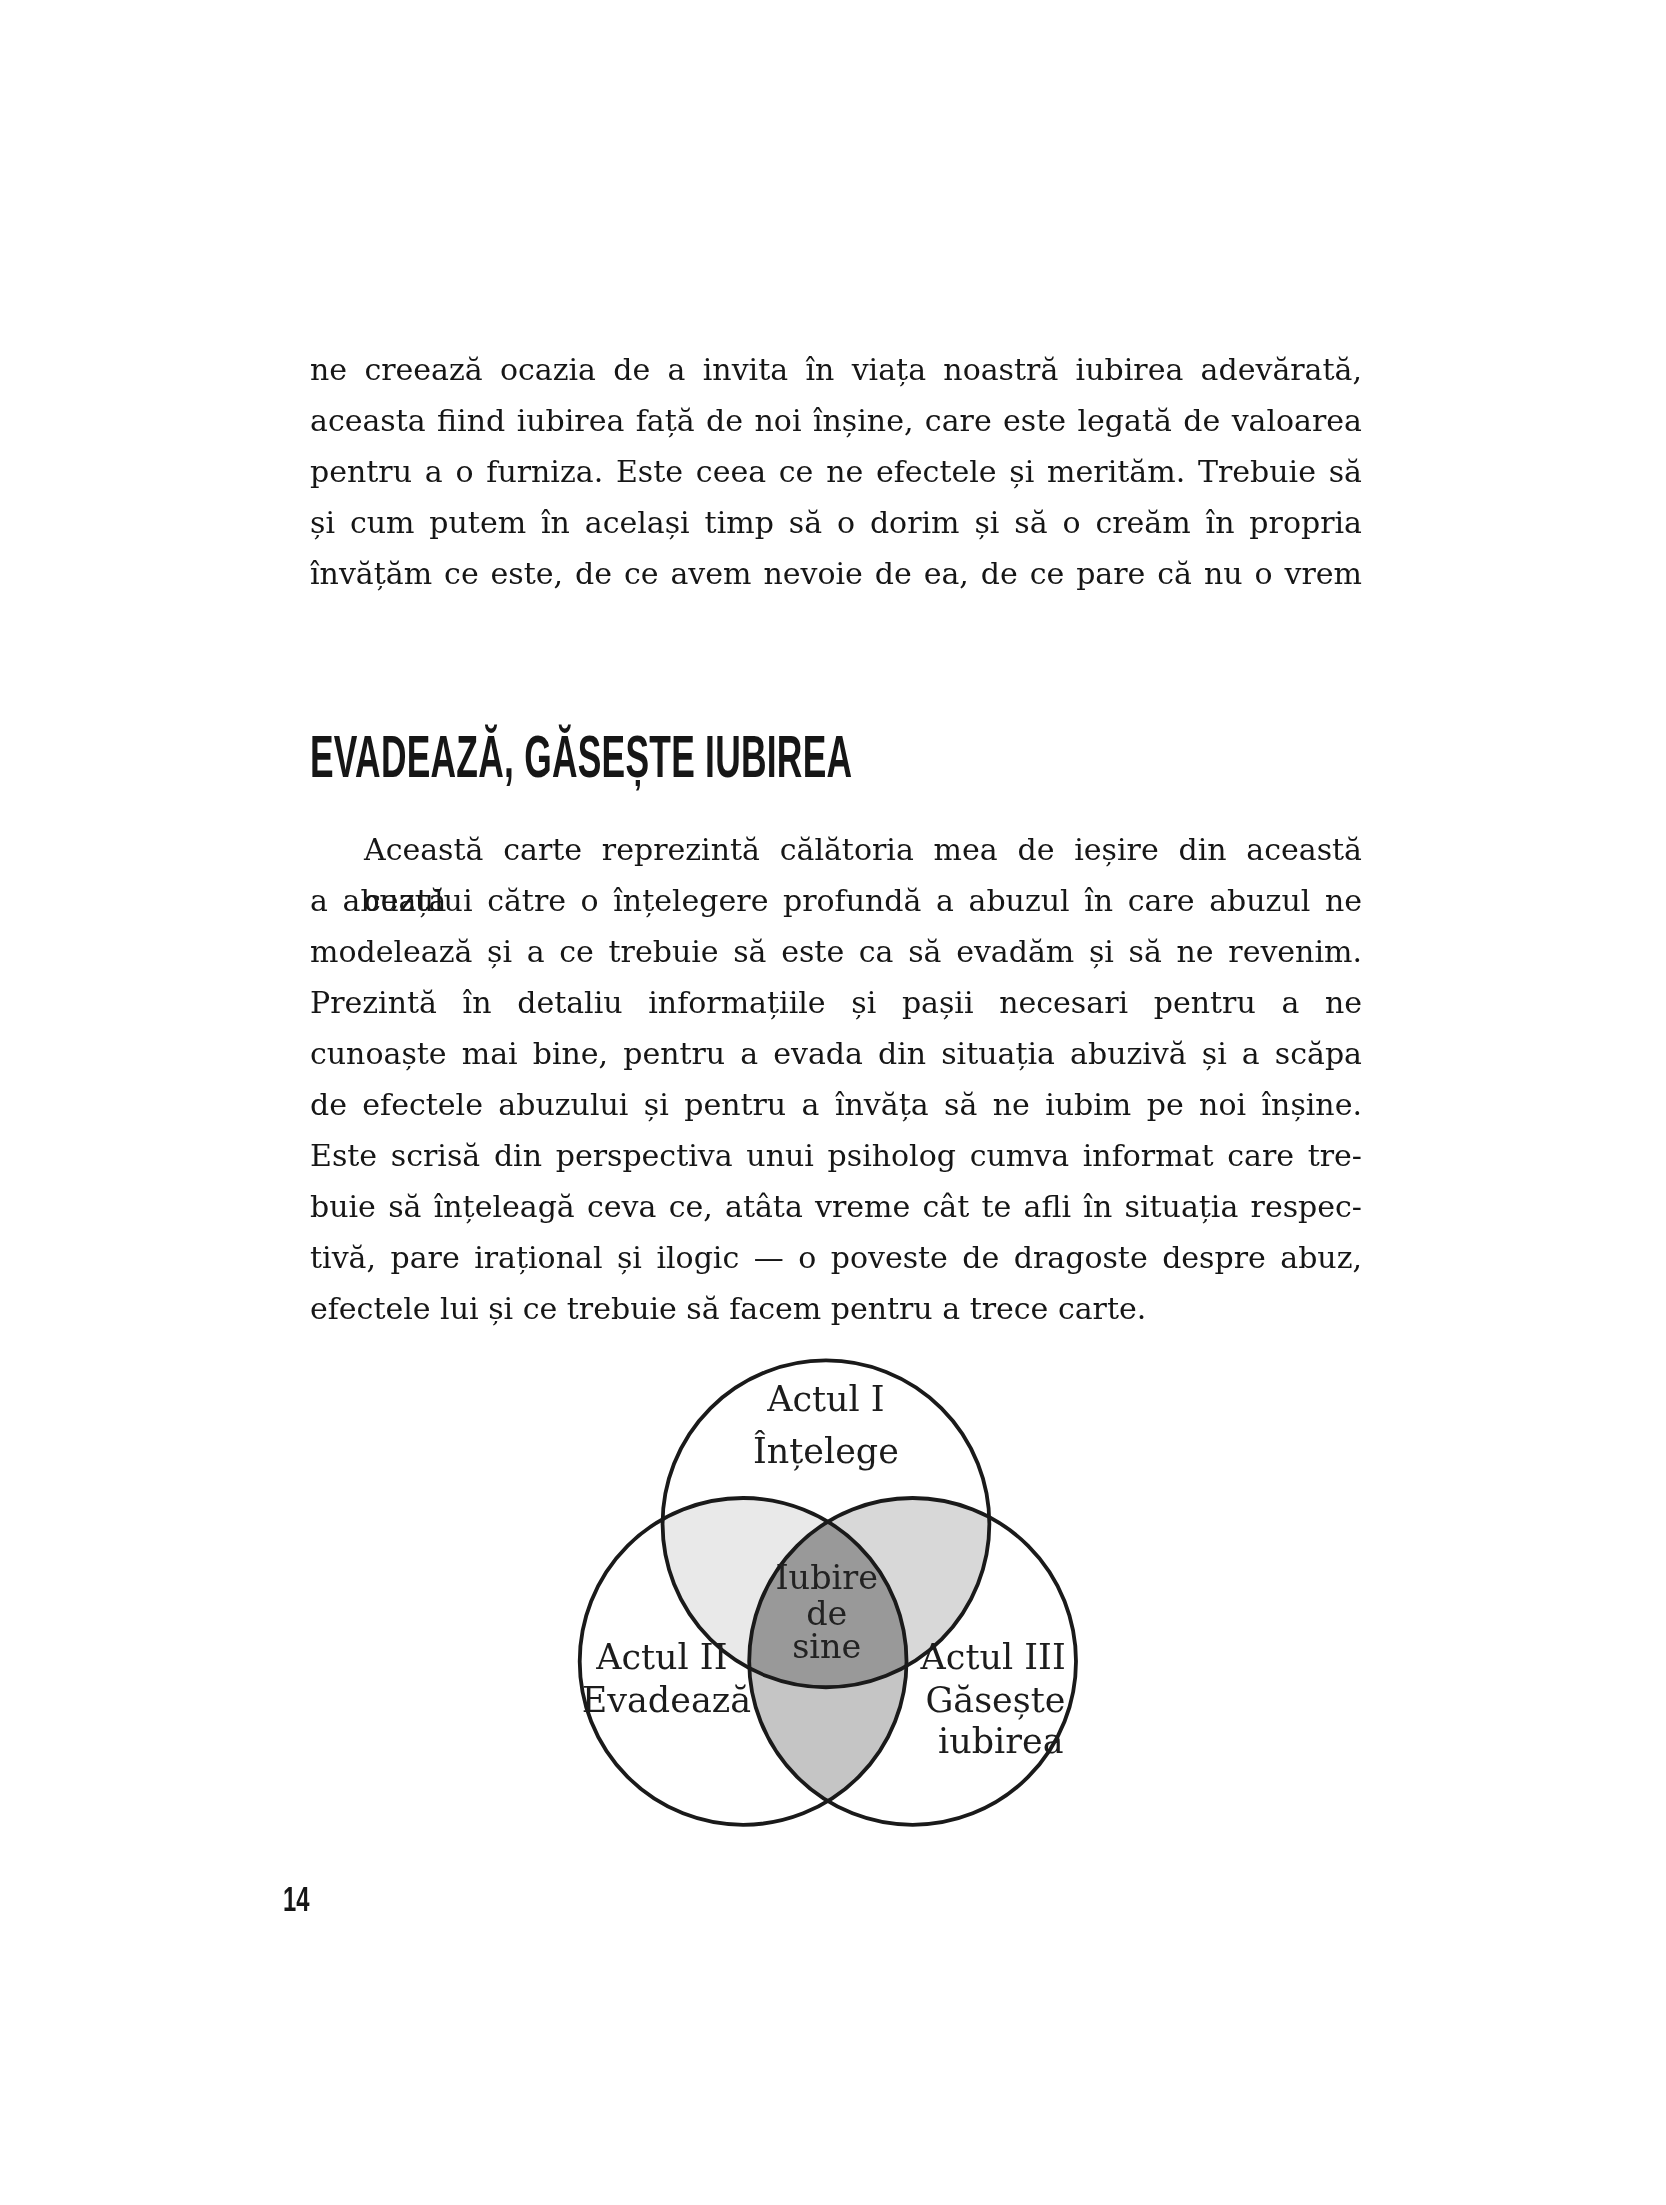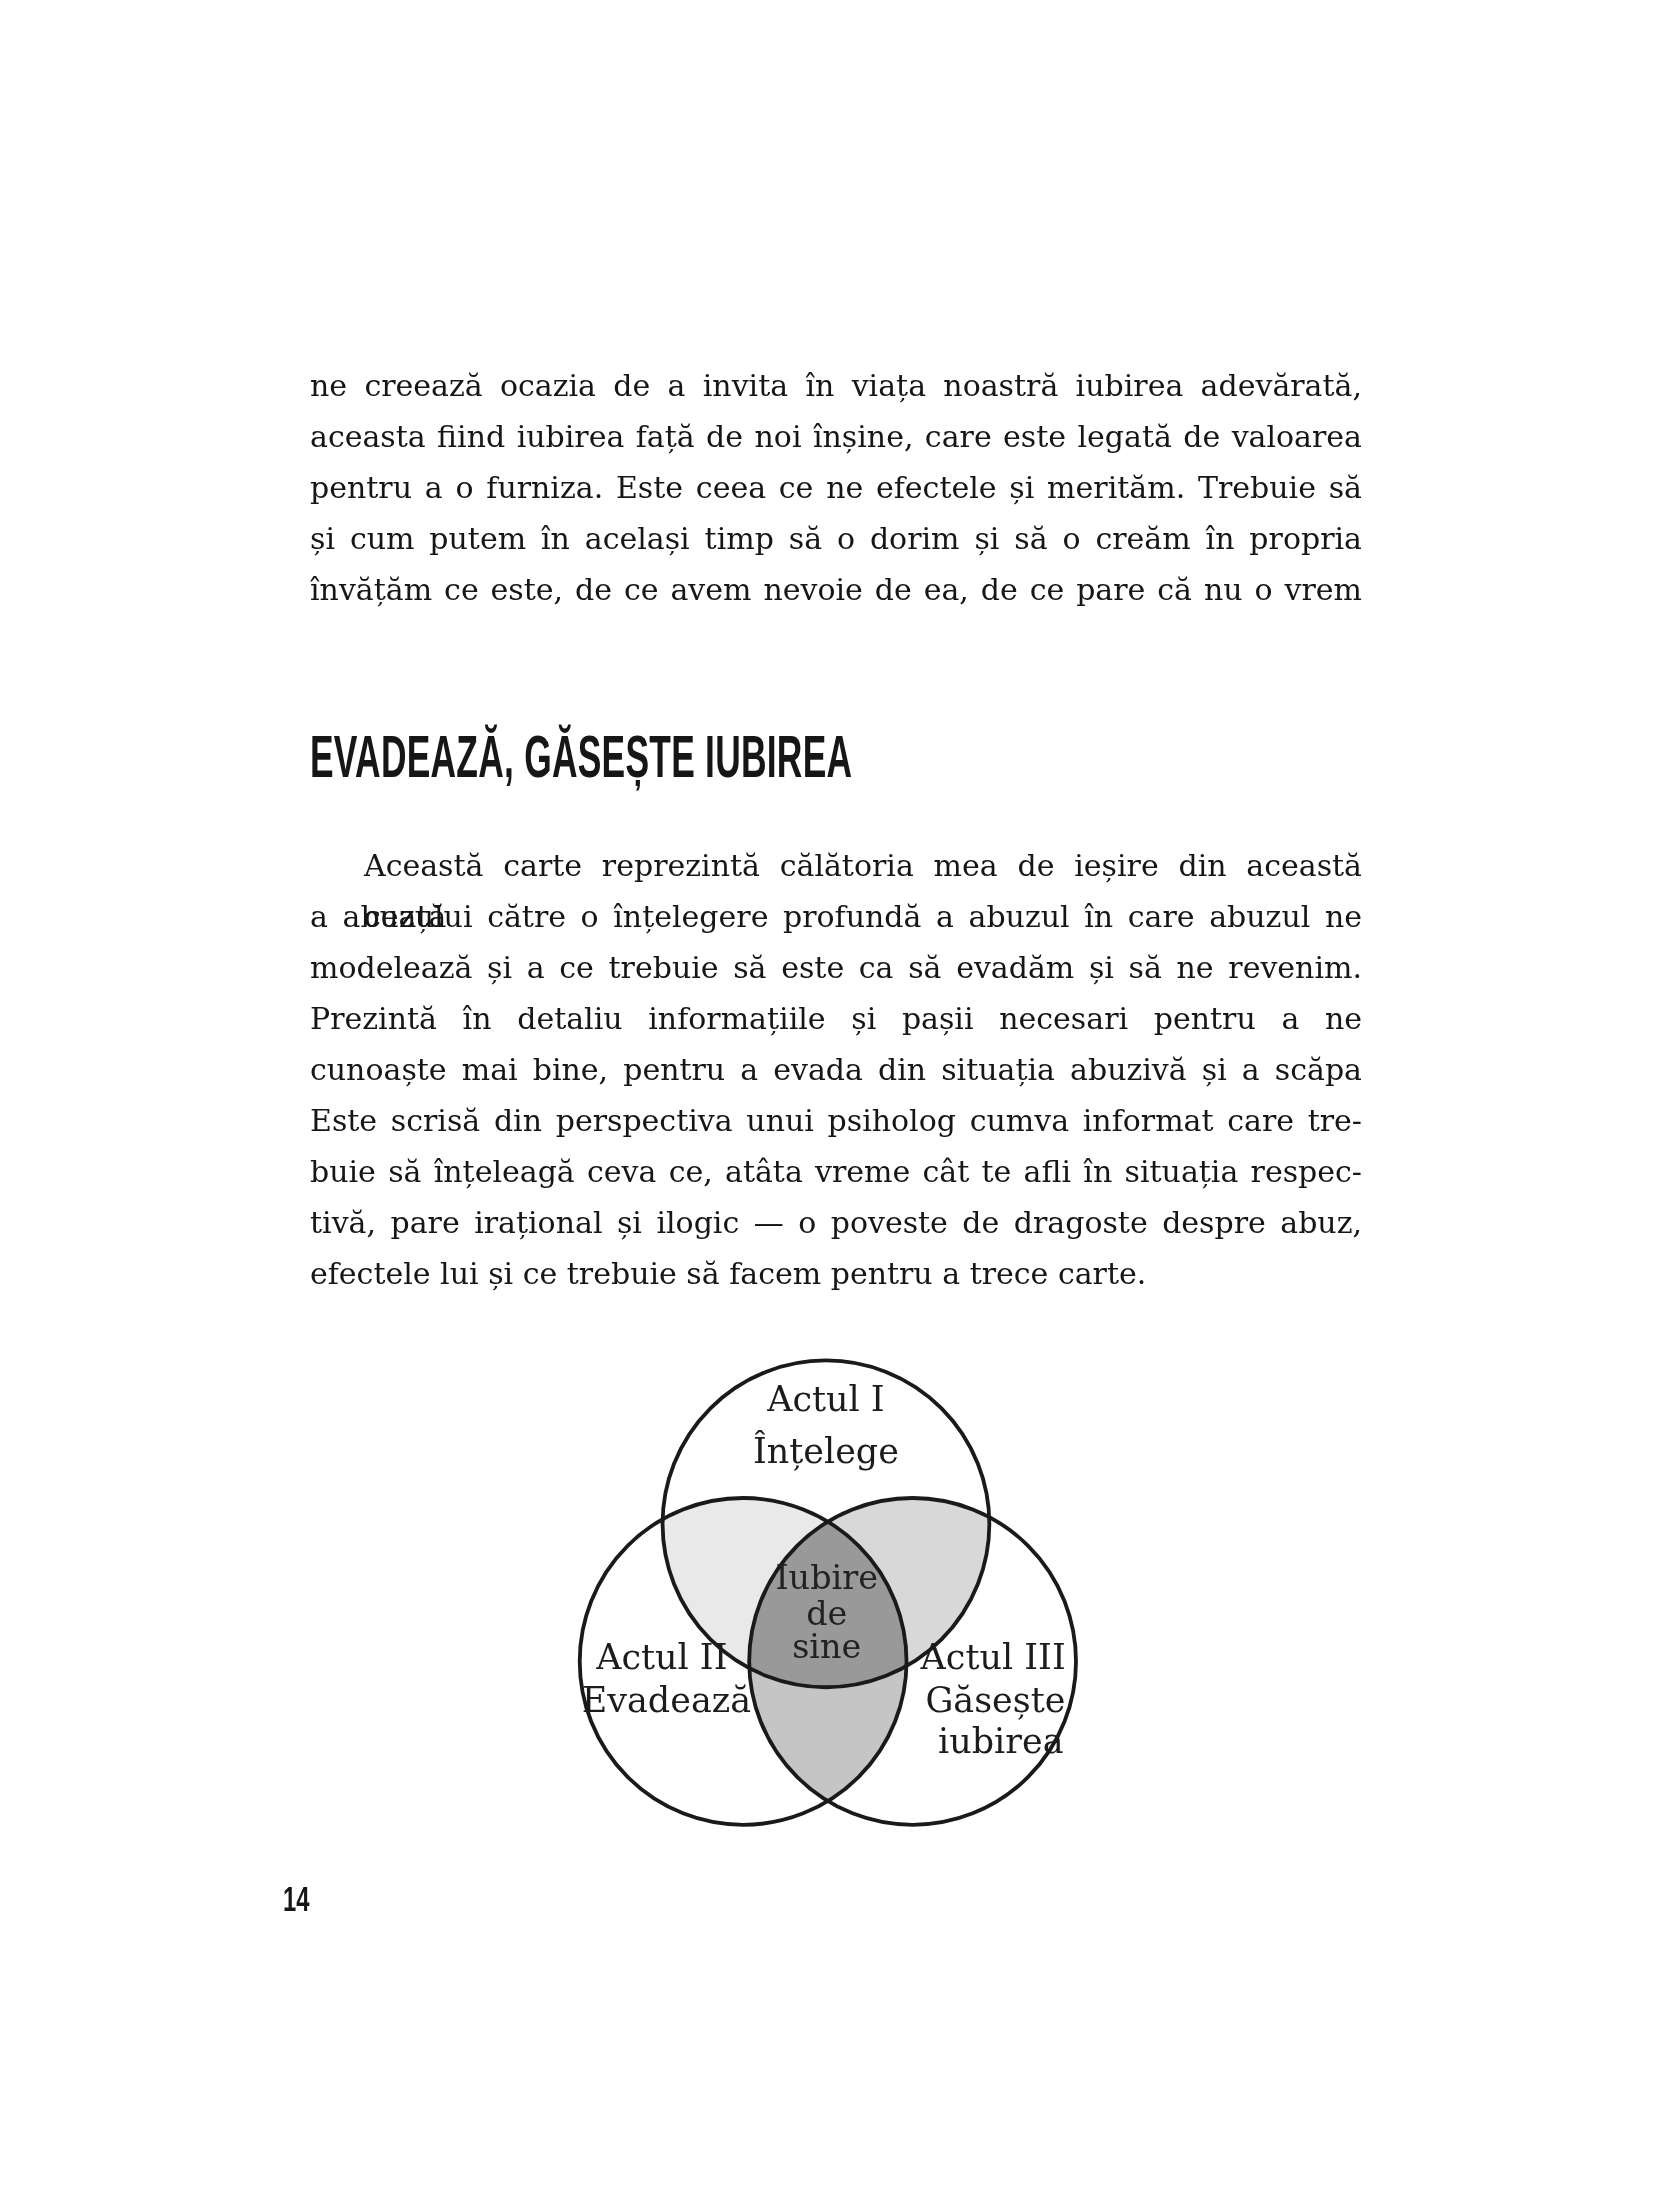--- a/index.html
+++ b/index.html
@@ -15,21 +15,20 @@
     overflow: hidden;
     font-family: "DejaVu Serif", "Liberation Serif", serif;
     color: #161616;
   }
   .body-text {
     position: absolute;
     left: 310px;
     width: 1052px;
     font-size: 30px;
     line-height: 51px;
-    margin-top: 16px;
   }
   .p1 { top: 344px; }
   .p2 { top: 824px; }
   .line {
     height: 51px;
     text-align: justify;
     text-align-last: justify;
     white-space: normal;
   }
   .line.last {
@@ -97,20 +96,21 @@
   </div>
 
   <h2 class="heading">EVADEAZĂ, GĂSEȘTE IUBIREA</h2>
 
   <div class="body-text p2">
     <div class="line indent">Această carte reprezintă călătoria mea de ieșire din această ceață</div>
     <div class="line">a abuzului către o înțelegere profundă a abuzul în care abuzul ne</div>
     <div class="line">modelează și a ce trebuie să este ca să evadăm și să ne revenim.</div>
     <div class="line">Prezintă în detaliu informațiile și pașii necesari pentru a ne</div>
     <div class="line">cunoaște mai bine, pentru a evada din situația abuzivă și a scăpa</div>
+    <div class="line">de efectele abuzului și pentru a învăța să ne iubim pe noi înșine.</div>
     <div class="line">Este scrisă din perspectiva unui psiholog cumva informat care tre-</div>
     <div class="line">buie să înțeleagă ceva ce, atâta vreme cât te afli în situația respec-</div>
     <div class="line">tivă, pare irațional și ilogic — o poveste de dragoste despre abuz,</div>
     <div class="line last">efectele lui și ce trebuie să facem pentru a trece carte.</div>
   </div>
 
   <svg class="venn" viewBox="0 0 700 650" xmlns="http://www.w3.org/2000/svg">
     <defs>
       <clipPath id="clipA">
           <circle cx="346" cy="234" r="215"></circle>

